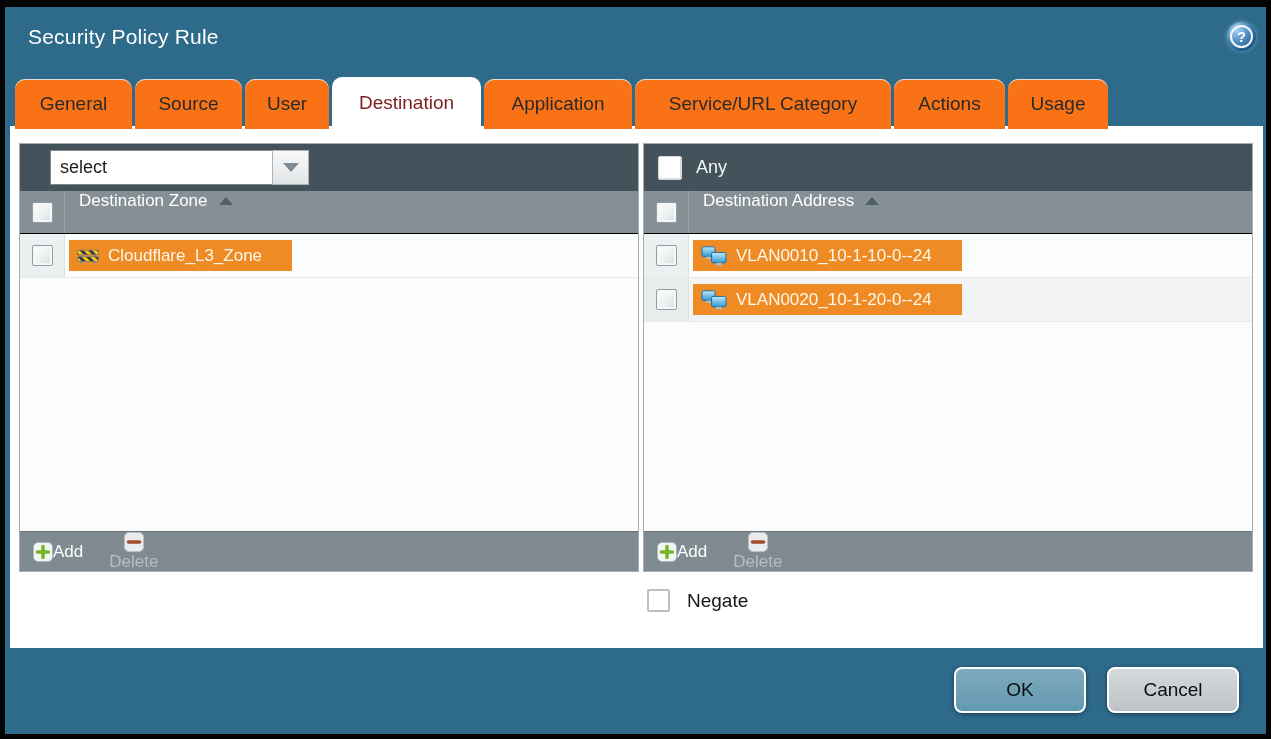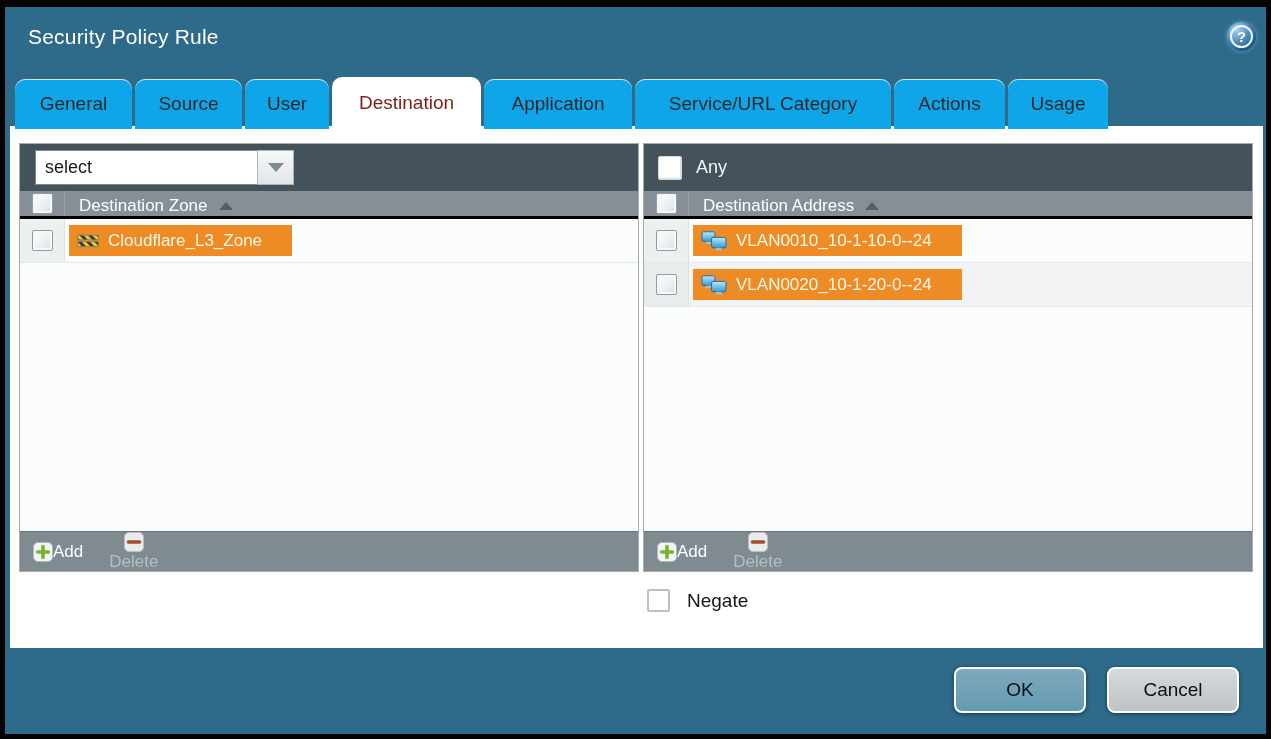--- a/index.html
+++ b/index.html
@@ -12,46 +12,46 @@
   
   .title { position:absolute; left:23px; top:18px; font-size:21px; color:#FFFFFF; letter-spacing:.2px; }
   .help { position:absolute; left:1222px; top:15px; width:29px; height:29px; border-radius:50%;
           background:radial-gradient(circle at 32% 26%, #A9D6F2 0%, #5B95C6 38%, #1E5C8E 72%, #123F66 100%);
           box-shadow:0 0 4px rgba(160,210,245,.55); display:flex; align-items:center; justify-content:center; cursor:pointer; }
   .help::before { content:""; position:absolute; inset:3px; border:2px solid rgba(255,255,255,.92); border-radius:50%; }
   .help span { color:#fff; font-size:14px; font-weight:bold; position:relative; }
 
   
   .tabs { position:absolute; left:10px; top:70px; height:52px; display:flex; gap:3px; align-items:flex-end; z-index:4; }
-  .tab { height:50px; background:#0ea5e9; border-radius:10px 10px 0 0; display:flex; align-items:center; justify-content:center;
+  .tab { height:50px; background:#f97316; border-radius:10px 10px 0 0; display:flex; align-items:center; justify-content:center;
          font-size:19px; color:#2A2A2A; box-shadow:inset 0 1px 0 #DEDEDE; cursor:pointer; flex:none; }
   .tab.active { background:#FFFFFF; height:52px; color:#7f1d1d; z-index:6; box-shadow:none; }
 
   
   .content { position:absolute; left:5px; top:119px; width:1253px; height:522px; background:#FFFFFF; z-index:3; }
 
   .panel { position:absolute; top:17px; height:429px; border:1px solid #A6ADB2; background:#FBFCFC; display:flex; flex-direction:column; }
   .panel.left  { left:9px;  width:620px; }
   .panel.right { left:633px; width:610px; }
 
   .panel-toolbar { height:47px; background:#44525C; flex:none; position:relative; display:flex; align-items:center; }
 
-  .combo { position:absolute; left:15px; top:6px; height:20px; display:flex; }
+  .combo { position:absolute; left:30px; top:6px; height:20px; display:flex; }
   .combo input { width:222px; height:35px; border:1px solid #7F878D; border-right:none; background:#fff;
                  font-family:"Liberation Sans",sans-serif; font-size:18px; color:#1B1B1B; padding:0 9px; outline:none; }
   .combo .dd-btn { width:37px; height:35px; background:linear-gradient(#F7F8F8,#E2E5E7); border:1px solid #AEB4B8;
                    display:flex; align-items:center; justify-content:center; cursor:pointer; }
   .tri-down { width:0; height:0; border-left:8px solid transparent; border-right:8px solid transparent; border-top:9px solid #7C8A93; }
 
   .any-wrap { display:flex; align-items:center; margin-left:14px; gap:14px; }
   .cb-any { width:24px; height:24px; background:#FFFFFF; border:1px solid #D4D9DB; border-radius:2px;
             box-shadow:inset -1px -1px 0 #D9DEE0; cursor:pointer; }
   .any-label { color:#F2F5F6; font-size:18px; }
 
-  .panel-colhead { height:28px; background:#858F95; border-bottom:3px solid #000000; display:flex; align-items:flex-end; flex:none; }
+  .panel-colhead { height:43px; background:#858F95; border-bottom:1px solid #000000; display:flex; align-items:flex-start; flex:none; }
   .colhead-cbcell { width:45px; height:100%; display:flex; align-items:center; justify-content:center; border-right:1px solid #9AA3A9; }
   .colhead-label { margin-left:14px; color:#FFFFFF; font-size:17px; display:flex; align-items:center; gap:11px; cursor:pointer; }
   .tri-up { width:0; height:0; border-left:7px solid transparent; border-right:7px solid transparent; border-bottom:8px solid #4F6069; }
 
   .cb { width:21px; height:21px; border:1px solid #949CA2; border-radius:2px;
         background:linear-gradient(135deg,#FFFFFF 0%,#EDF0F1 55%,#D9DDDF 100%);
         box-shadow:inset 0 0 0 2px #F5F7F8; cursor:pointer; }
 
   .panel-rows { flex:1; overflow:hidden; background:#FBFCFC; }
   .row { height:44px; display:flex; align-items:center; border-bottom:1px solid #E6E9EA; background:#FBFCFC; }

